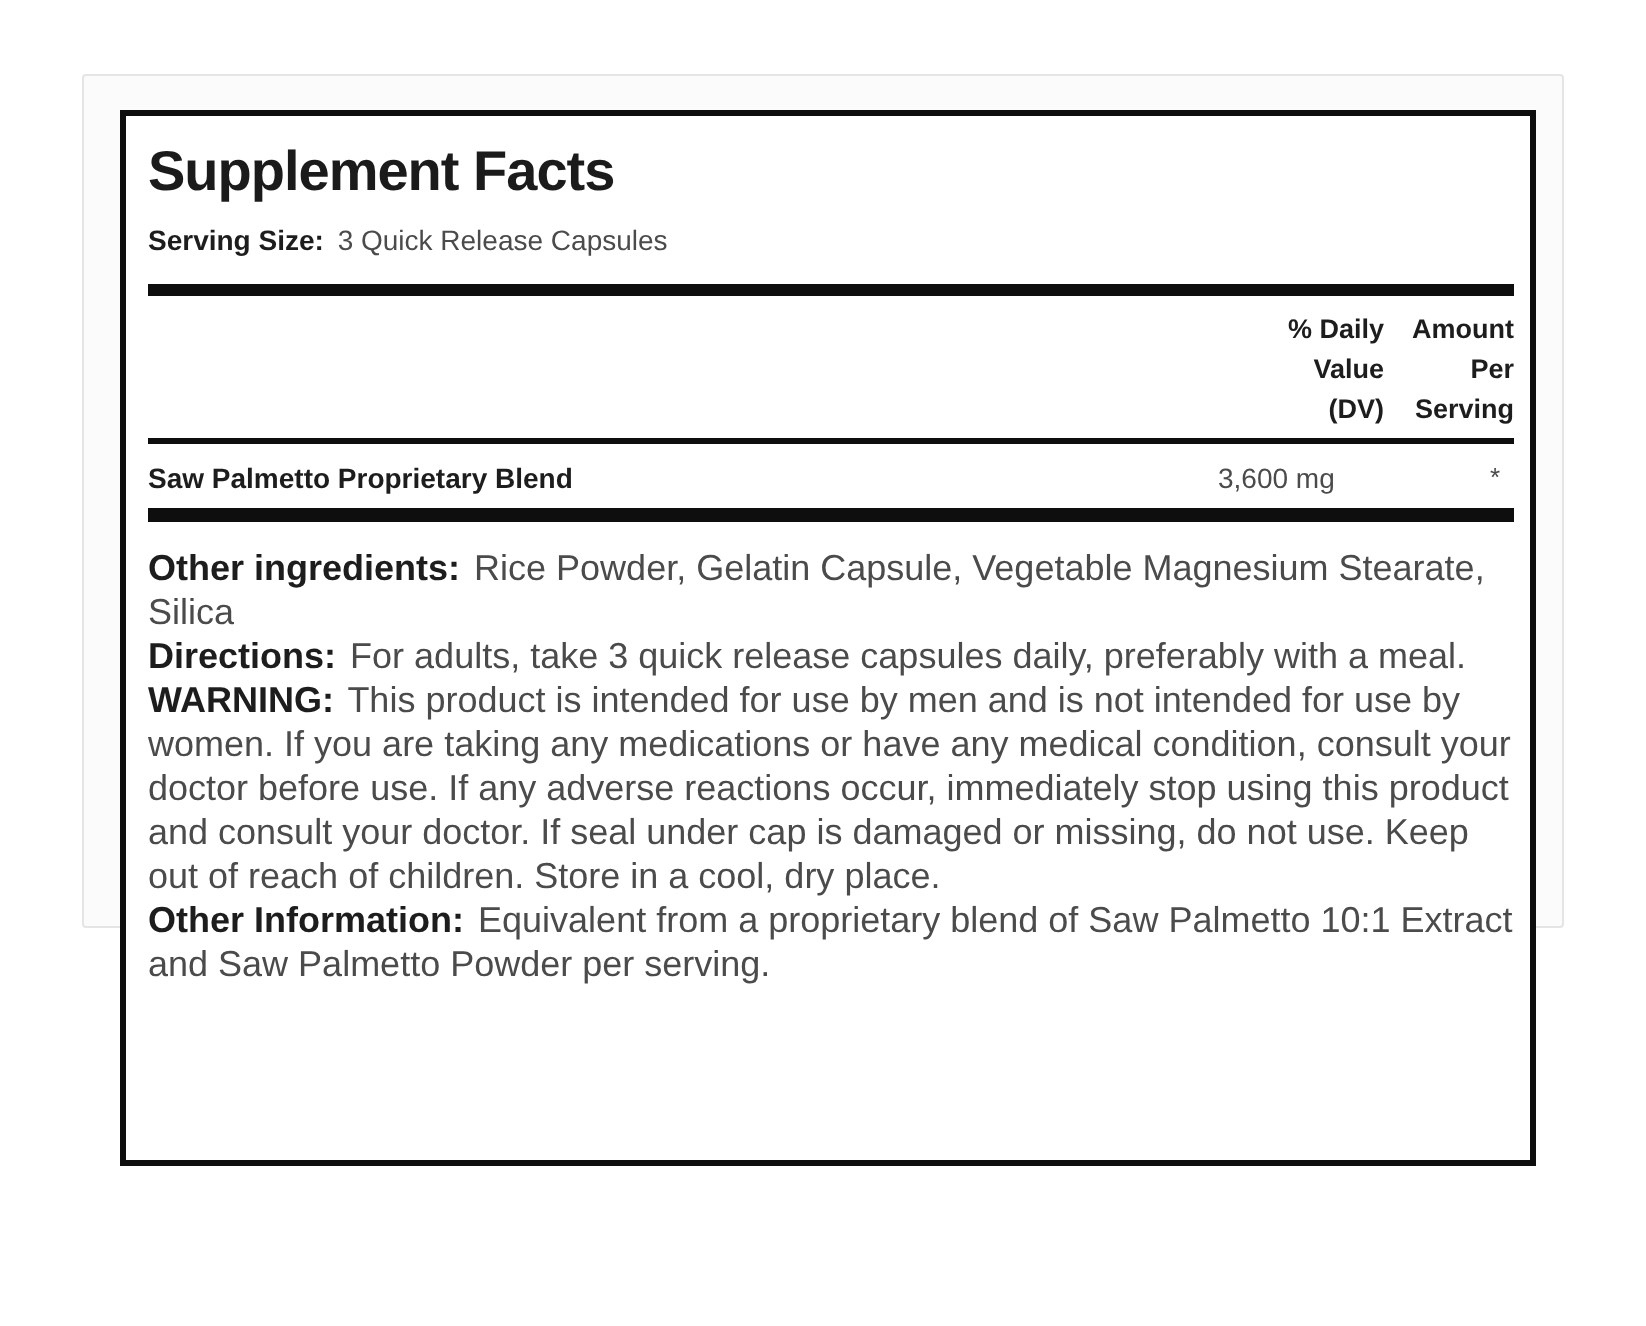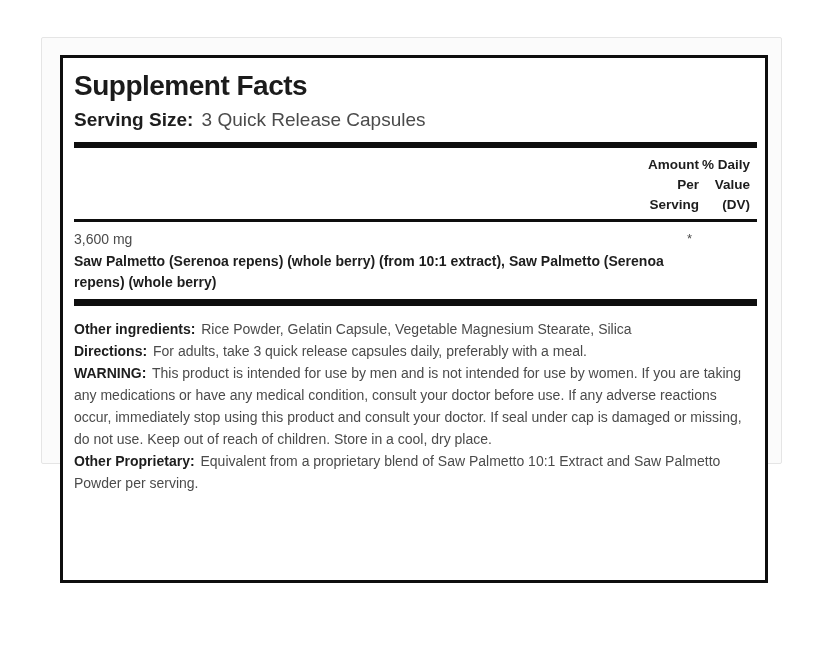--- a/index.html
+++ b/index.html
@@ -29,21 +29,21 @@
   }
   .panel-title {
     font-size: 28px;
     line-height: 32px;
     font-weight: 700;
     letter-spacing: -0.5px;
     color: #1b1b1b;
   }
   .kv {
     margin-top: 10px;
-    font-size: 19px;
+    font-size: 14px;
     line-height: 16px;
   }
   .kv .kv-label { font-weight: 700; color: #1d1d1d; padding-right: 3px; }
   .kv .kv-value { font-weight: 400; color: #4b4b4b; }
 
   .bar { background: #0e0e0e; }
   .bar-top    { margin-top: 14px; height: 6px; }
   .bar-mid    { margin-top: 4px;  height: 3px; }
   .bar-blend  { margin-top: 6px;  height: 7px; }
 
@@ -85,21 +85,21 @@
   .ing-desc {
     margin-top: 3px;
     max-width: 620px;
     font-size: 14px;
     font-weight: 700;
     line-height: 21px;
     color: #1d1d1d;
   }
 
   .sec {
-    font-size: 14px;
+    font-size: 18px;
     line-height: 22px;
     color: #4b4b4b;
   }
   .sec-first { margin-top: 12px; }
   .sec + .sec { }
   .sec-label { font-weight: 700; color: #1d1d1d; padding-right: 2px; }
 </style>
 </head>
 <body>
 
@@ -111,56 +111,56 @@
     <p class="kv">
       <span class="kv-label">Serving Size:</span>
       <span class="kv-value">3 Quick Release Capsules</span>
     </p>
 
 
     <div class="bar bar-top"></div>
 
     <div class="grid hdr">
       <div></div>
+      <div class="hcol hcol-dv">
+        <div>% Daily</div>
+        <div>Value</div>
+        <div>(DV)</div>
+      </div>
       <div class="hcol">
         <div>Amount</div>
         <div>Per</div>
         <div>Serving</div>
-      </div>
-      <div class="hcol hcol-dv">
-        <div>% Daily</div>
-        <div>Value</div>
-        <div>(DV)</div>
       </div>
     </div>
 
     <div class="bar bar-mid"></div>
 
     <div class="grid ing-row">
+      <div class="ing-name">Saw Palmetto Proprietary Blend</div>
       <div class="ing-amount">3,600 mg</div>
       <div class="ing-dv">*</div>
     </div>
-    <div class="ing-desc">Saw Palmetto (Serenoa repens) (whole berry) (from 10:1 extract), Saw Palmetto (Serenoa repens) (whole berry)</div>
 
     <div class="bar bar-blend"></div>
 
     <p class="sec sec-first">
       <span class="sec-label">Other ingredients:</span>
       <span class="sec-text">Rice Powder, Gelatin Capsule, Vegetable Magnesium Stearate, Silica</span>
     </p>
 
     <p class="sec">
       <span class="sec-label">Directions:</span>
       <span class="sec-text">For adults, take 3 quick release capsules daily, preferably with a meal.</span>
     </p>
 
     <p class="sec">
       <span class="sec-label">WARNING:</span>
       <span class="sec-text">This product is intended for use by men and is not intended for use by women. If you are taking any medications or have any medical condition, consult your doctor before use. If any adverse reactions occur, immediately stop using this product and consult your doctor. If seal under cap is damaged or missing, do not use. Keep out of reach of children. Store in a cool, dry place.</span>
     </p>
 
     <p class="sec">
-      <span class="sec-label">Other Proprietary:</span>
+      <span class="sec-label">Other Information:</span>
       <span class="sec-text">Equivalent from a proprietary blend of Saw Palmetto 10:1 Extract and Saw Palmetto Powder per serving.</span>
     </p>
 
   </div>
 </div>
 
 </body></html>

